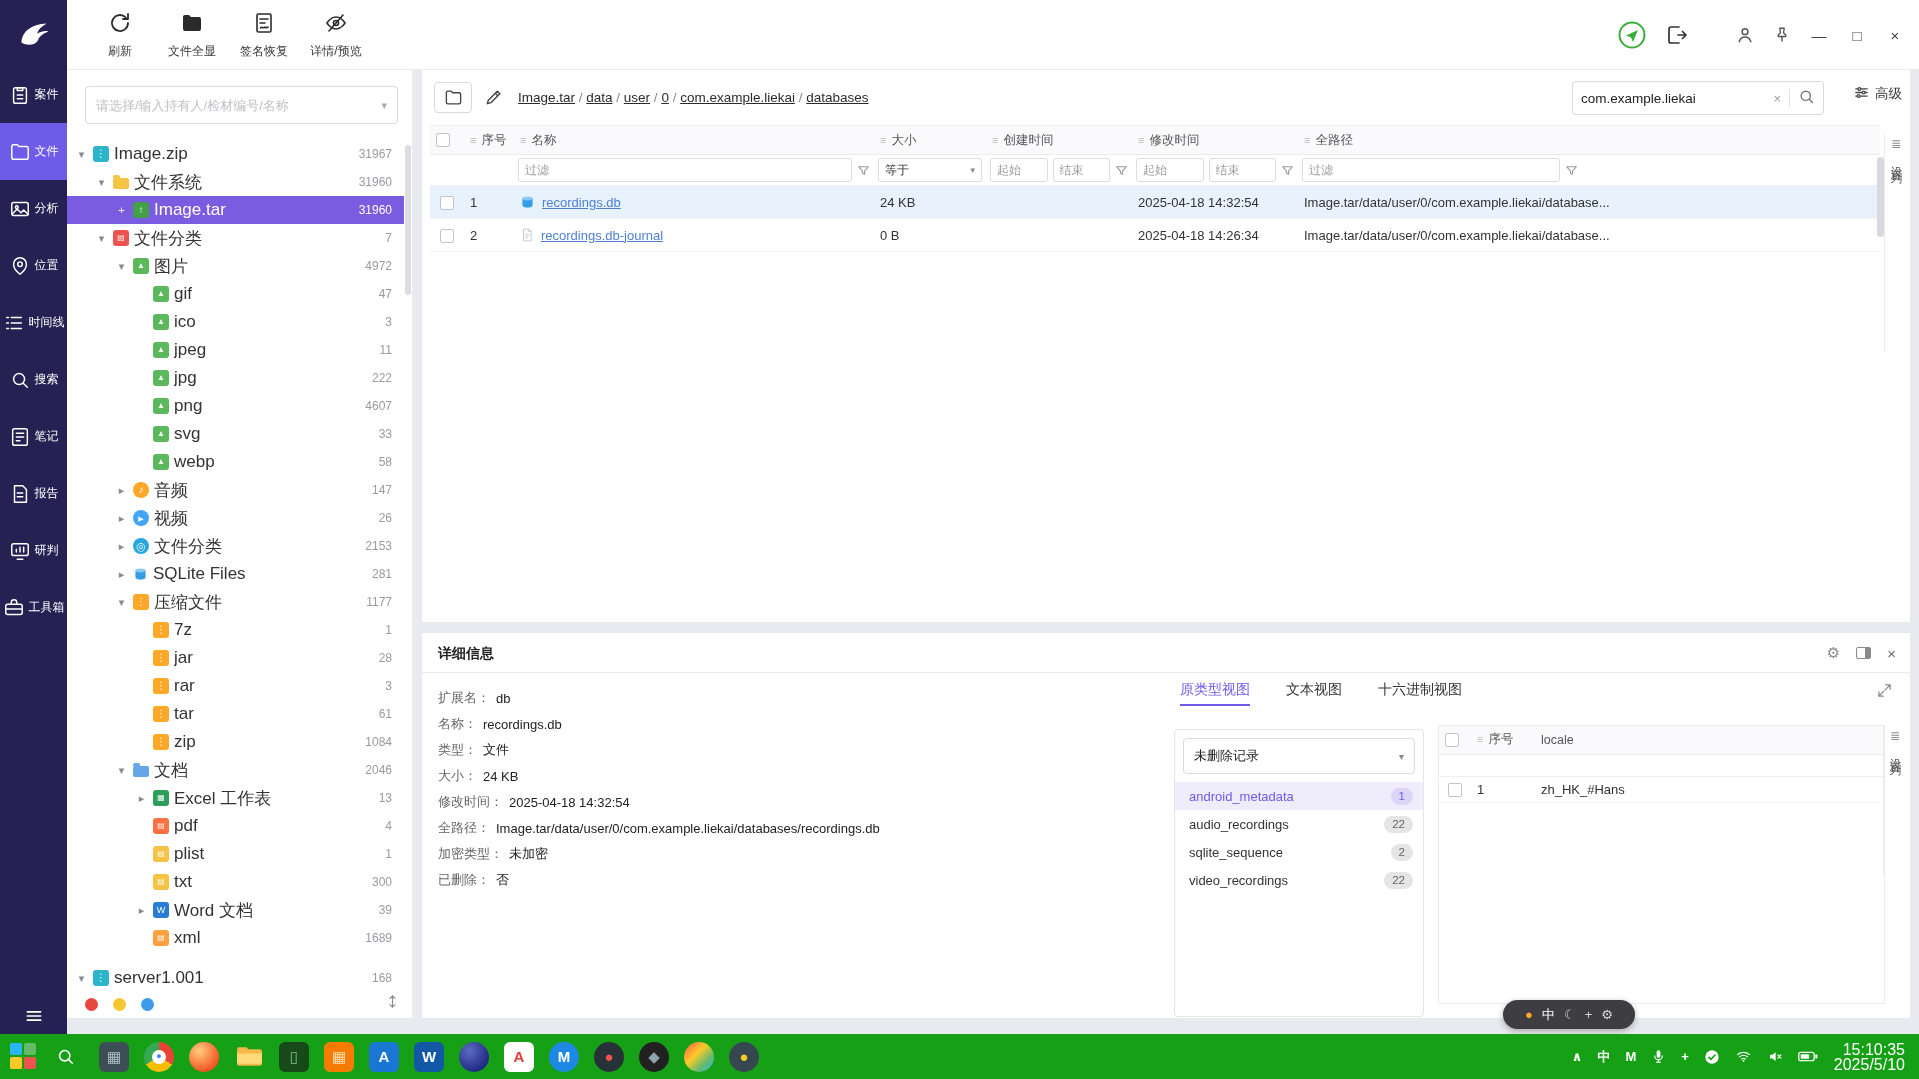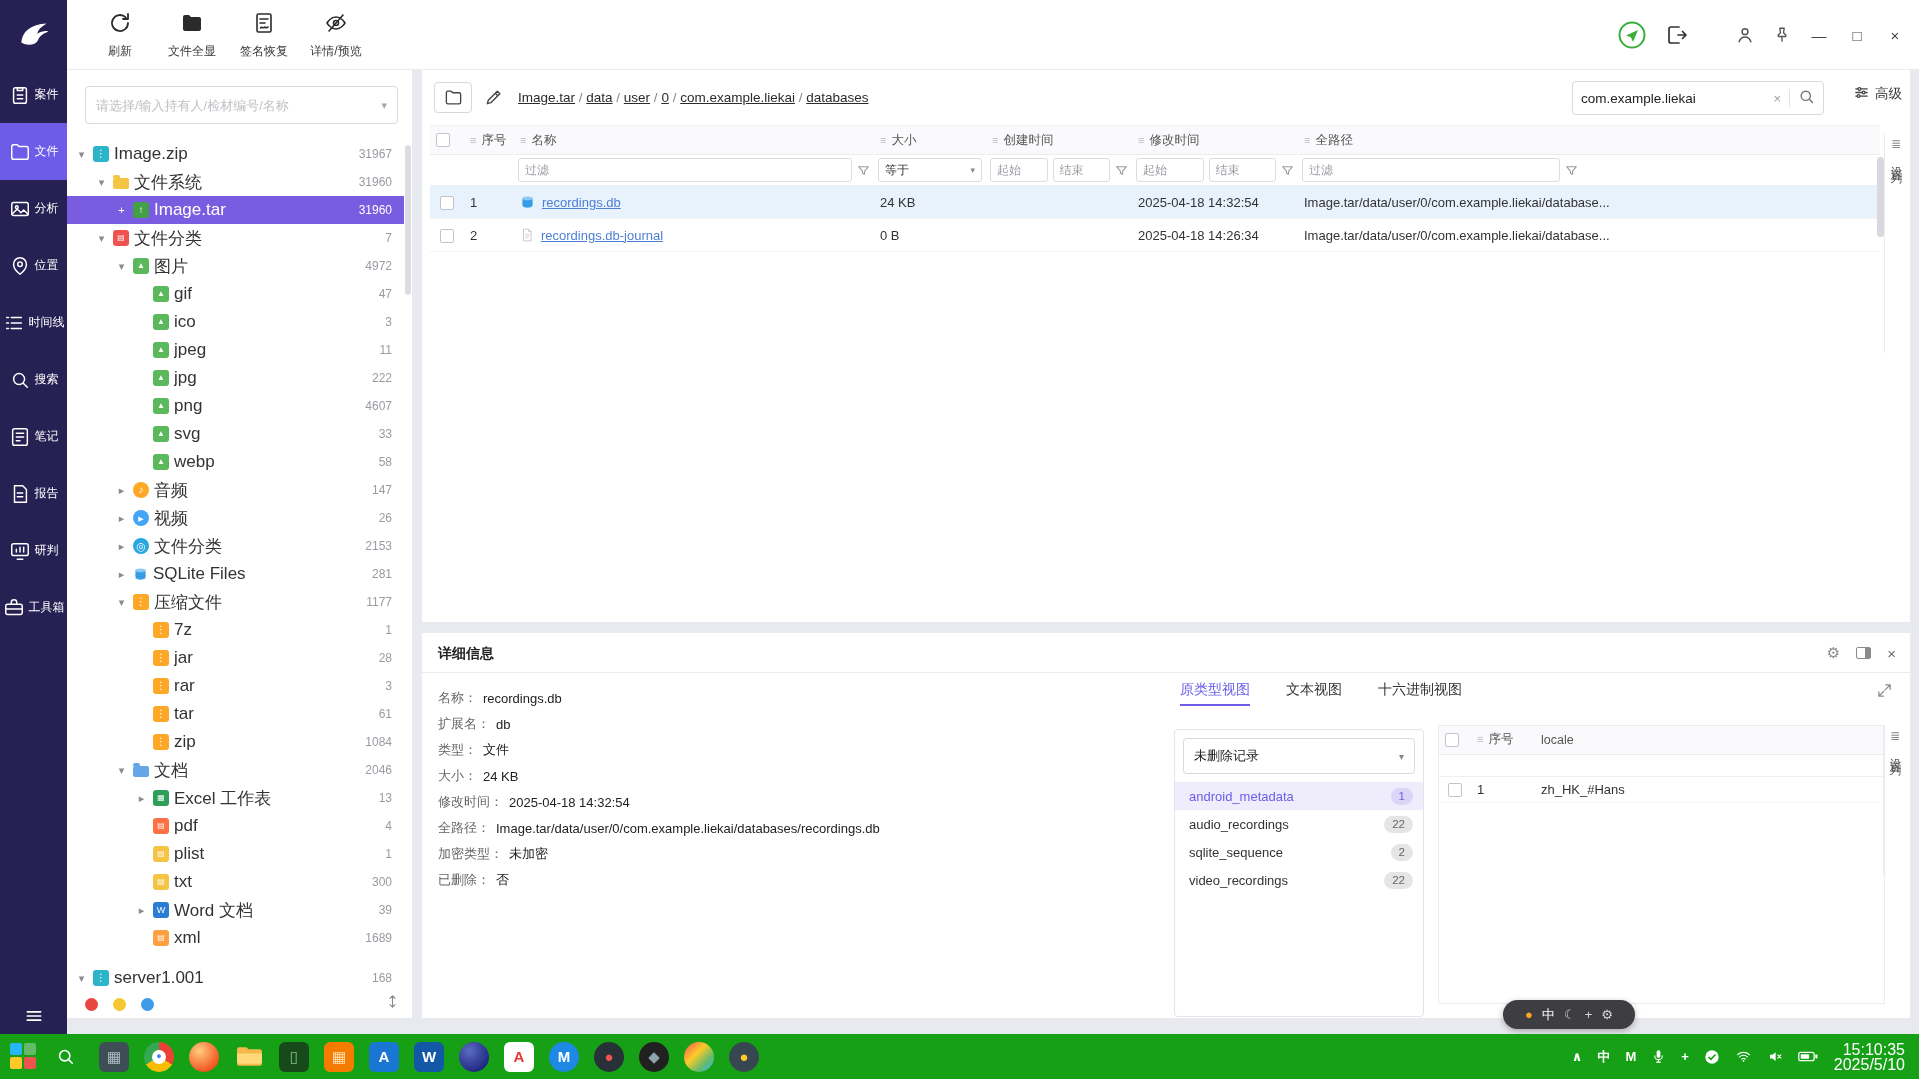--- a/index.html
+++ b/index.html
@@ -788,26 +788,26 @@
       <div class="d-head">
         <span class="d-title">详细信息</span>
         <span class="d-hicons">
           <span class="d-gear">⚙</span>
           <span class="pane-ico"></span>
           <span class="d-close">×</span>
         </span>
       </div>
       <div class="d-fields">
           <div class="dfield">
+            <span class="dlabel">扩展名：</span>
+            <span class="dvalue">db</span>
+          </div>
+          <div class="dfield">
             <span class="dlabel">名称：</span>
             <span class="dvalue">recordings.db</span>
-          </div>
-          <div class="dfield">
-            <span class="dlabel">扩展名：</span>
-            <span class="dvalue">db</span>
           </div>
           <div class="dfield">
             <span class="dlabel">类型：</span>
             <span class="dvalue">文件</span>
           </div>
           <div class="dfield">
             <span class="dlabel">大小：</span>
             <span class="dvalue">24 KB</span>
           </div>
           <div class="dfield">

